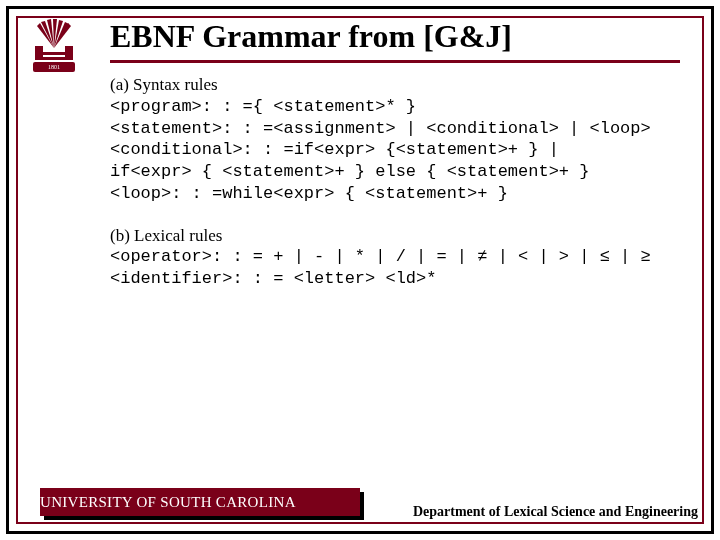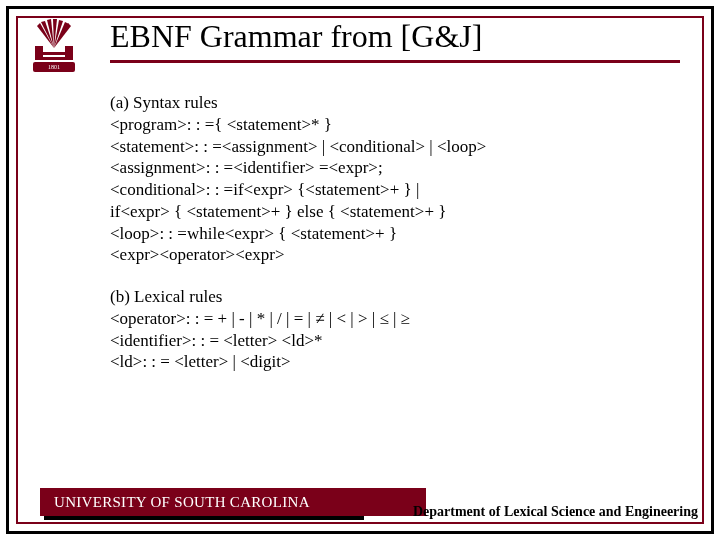--- a/index.html
+++ b/index.html
@@ -48,21 +48,21 @@
     align-items: center;
     justify-content: flex-start;
   }
   .logo svg { display: block; }
   .title {
     position: absolute;
     top: 18px;
     left: 110px;
     right: 30px;
     font-size: 32px;
-    font-weight: normal;
+    font-weight: bold;
     color: #000;
     white-space: nowrap;
   }
   .title-underline {
     position: absolute;
     top: 60px;
     left: 110px;
     right: 40px;
     height: 3px;
     background: #7a0019;
@@ -71,27 +71,28 @@
     position: absolute;
     top: 74px;
     left: 110px;
     right: 40px;
     bottom: 60px;
     font-size: 17px;
     line-height: 1.28;
     color: #000;
   }
   .content .section-heading {
-    margin-top: 18px;
+    margin-top: 0;
   }
   .content .section-b {
     margin-top: 20px;
   }
   .content .rule {
     white-space: pre;
+    font-family: Liberation Mono, monospace;
   }
   .footer-left-wrap {
     position: absolute;
     left: 40px;
     bottom: 20px;
     width: 324px;
     height: 32px;
   }
   .footer-right {
     position: absolute;
@@ -133,34 +134,31 @@
     </svg>
   </div>
 
   <div class="title">EBNF Grammar from [G&amp;J]</div>
   <div class="title-underline"></div>
 
   <div class="content">
     <div class="section-heading">(a) Syntax rules</div>
     <div class="rule">&lt;program&gt;: : ={ &lt;statement&gt;* }</div>
     <div class="rule">&lt;statement&gt;: : =&lt;assignment&gt; | &lt;conditional&gt; | &lt;loop&gt;</div>
-    <div class="rule">&lt;assignment&gt;: : =&lt;identifier&gt; =&lt;expr&gt;;</div>
     <div class="rule">&lt;conditional&gt;: : =if&lt;expr&gt; {&lt;statement&gt;+ } |</div>
     <div class="rule">if&lt;expr&gt; { &lt;statement&gt;+ } else { &lt;statement&gt;+ }</div>
     <div class="rule">&lt;loop&gt;: : =while&lt;expr&gt; { &lt;statement&gt;+ }</div>
-    <div class="rule">&lt;expr&gt;&lt;operator&gt;&lt;expr&gt;</div>
 
     <div class="section-heading section-b">(b) Lexical rules</div>
     <div class="rule">&lt;operator&gt;: : = + | - | * | / | = | ≠ | &lt; | &gt; | ≤ | ≥</div>
     <div class="rule">&lt;identifier&gt;: : = &lt;letter&gt; &lt;ld&gt;*</div>
-    <div class="rule">&lt;ld&gt;: : = &lt;letter&gt; | &lt;digit&gt;</div>
   </div>
 
   <div class="footer-left-wrap">
     <div style="position:absolute;left:4px;top:4px;width:320px;height:28px;background:#000;"></div>
-    <div style="position:absolute;left:0;top:0;width:386px;height:28px;background:#7a0019;color:#fff;font-size:15px;display:flex;align-items:center;padding-left:14px;box-sizing:border-box;letter-spacing:0.3px;">UNIVERSITY OF SOUTH CAROLINA</div>
+    <div style="position:absolute;left:0;top:0;width:320px;height:28px;background:#7a0019;color:#fff;font-size:15px;display:flex;align-items:center;box-sizing:border-box;letter-spacing:0.3px;">UNIVERSITY OF SOUTH CAROLINA</div>
   </div>
 
   <div class="footer-right">Department of Lexical Science and Engineering</div>
 
   <div class="border-outer"></div>
   <div class="border-accent"></div>
 </div>
 
 </body></html>

